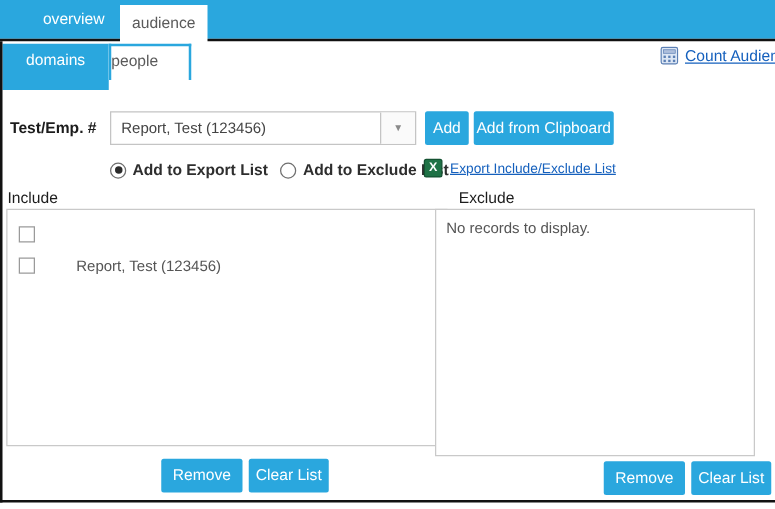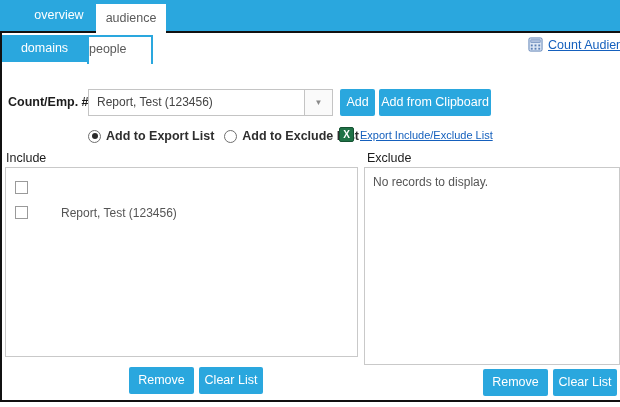--- a/index.html
+++ b/index.html
@@ -16,21 +16,21 @@
     position:absolute; top:0; height:31px; line-height:31px; text-align:center;
     color:#fff; font-size:12.5px; cursor:default;
   }
   .tab-overview { left:22px; width:74px; }
   .tab-audience {
     left:96px; top:4px; height:30px; line-height:28px; width:70px;
     background:#fff; color:#5a5a5a; z-index:3;
   }
   
   .tab-domains {
-    position:absolute; left:2px; top:35px; width:85px; height:27px; line-height:27px;
+    position:absolute; left:2px; top:35px; width:85px; height:37px; line-height:27px;
     background:var(--accent); color:#fff; text-align:center; font-size:12.5px;
   }
   .tab-people {
     position:absolute; left:87px; top:35px; width:66px; height:29px; line-height:25px;
     background:#fff; border:2px solid var(--accent); border-bottom:none;
     color:#5a5a5a; text-align:left; font-size:12.5px; z-index:2;
   }
   
   .border-left  { position:absolute; left:0; top:33px; width:2px;  height:369px; background:var(--ink); }
   .border-bottom{ position:absolute; left:0; top:400px; width:620px; height:2px; background:var(--ink); }
@@ -69,21 +69,21 @@
     width:15px; height:15px; background:#1f7246; border:1px solid #145232; border-radius:2px;
     color:#fff; font-size:10px; font-weight:bold; display:flex; align-items:center; justify-content:center;
   }
   .export a { color:var(--link); text-decoration:underline; font-size:11px; }
   
   .list-header { position:absolute; font-weight:normal; color:#1c1c1c; font-size:12.5px; }
   .hdr-include { left:6px;  top:151px; }
   .hdr-exclude { left:367px; top:151px; }
   .listbox { position:absolute; border:1px solid var(--border); background:#fff; }
   .box-include { left:5px;  top:167px; width:353px; height:190px; padding-top:7px; }
-  .box-exclude { left:364px; top:167px; width:256px; height:198px; padding:7px 8px; color:#555; }
+  .box-exclude { left:348px; top:167px; width:256px; height:198px; padding:7px 8px; color:#555; }
   .list-row { display:flex; align-items:center; height:25px; padding-left:9px; }
   .checkbox { width:13px; height:13px; border:1px solid #9a9a9a; background:#fff; cursor:pointer; flex:0 0 auto; }
   .row-label { margin-left:33px; color:#555; }
   
   .btn-remove-inc { left:129px; top:367px; width:65px; }
   .btn-clear-inc  { left:199px; top:367px; width:64px; }
   .btn-remove-exc { left:483px; top:369px; width:65px; }
   .btn-clear-exc  { left:553px; top:369px; width:64px; }
   
   .calc-icon { width:15px; height:15px; display:block; }
@@ -113,21 +113,21 @@
           <rect x="7" y="8" width="2" height="2"></rect>
           <rect x="11" y="8" width="2" height="2"></rect>
         <rect x="3" y="11.5" width="2" height="2"></rect>
           <rect x="7" y="11.5" width="2" height="2"></rect>
           <rect x="11" y="11.5" width="2" height="2"></rect>
       </g>
     </svg>
     <a href="#">Count Audience</a>
   </div>
 
-  <div class="name-label">Count/Emp. #</div>
+  <div class="name-label">Test/Emp. #</div>
   <div class="combo">
     <div class="combo-text">Report, Test (123456)</div>
     <div class="combo-arrow">▼</div>
   </div>
   <button class="btn btn-add">Add</button>
   <button class="btn btn-clip">Add from Clipboard</button>
 
   <div class="radio-row">
     <span class="radio selected"></span>
     <span class="radio-label">Add to Export List</span>

